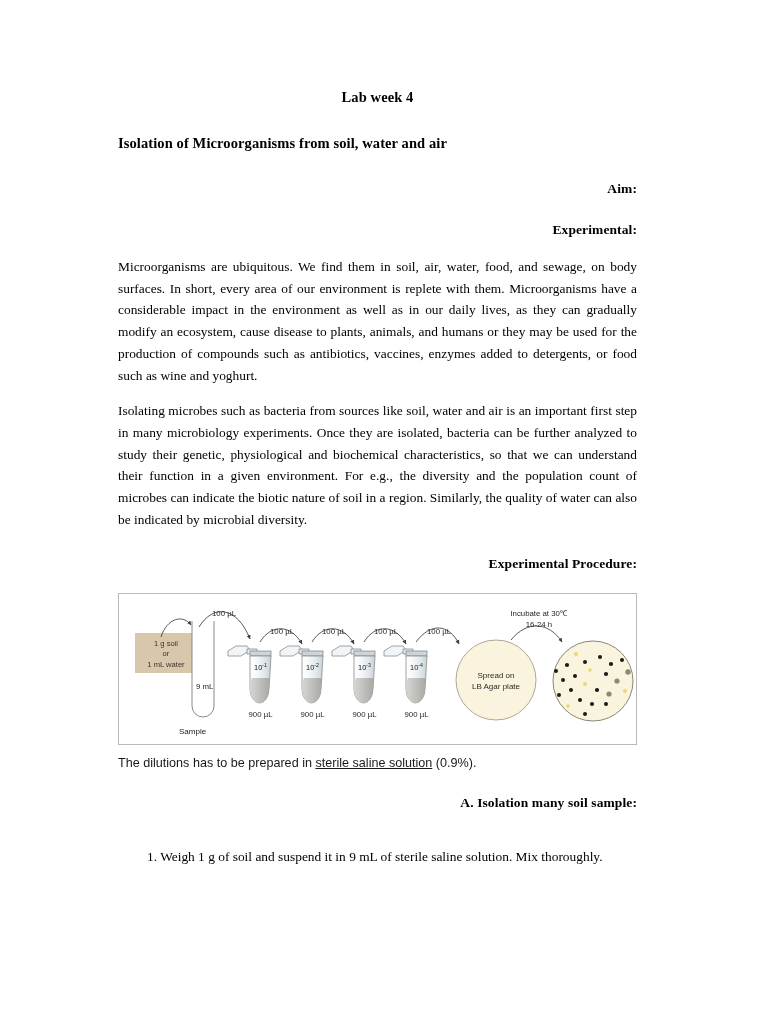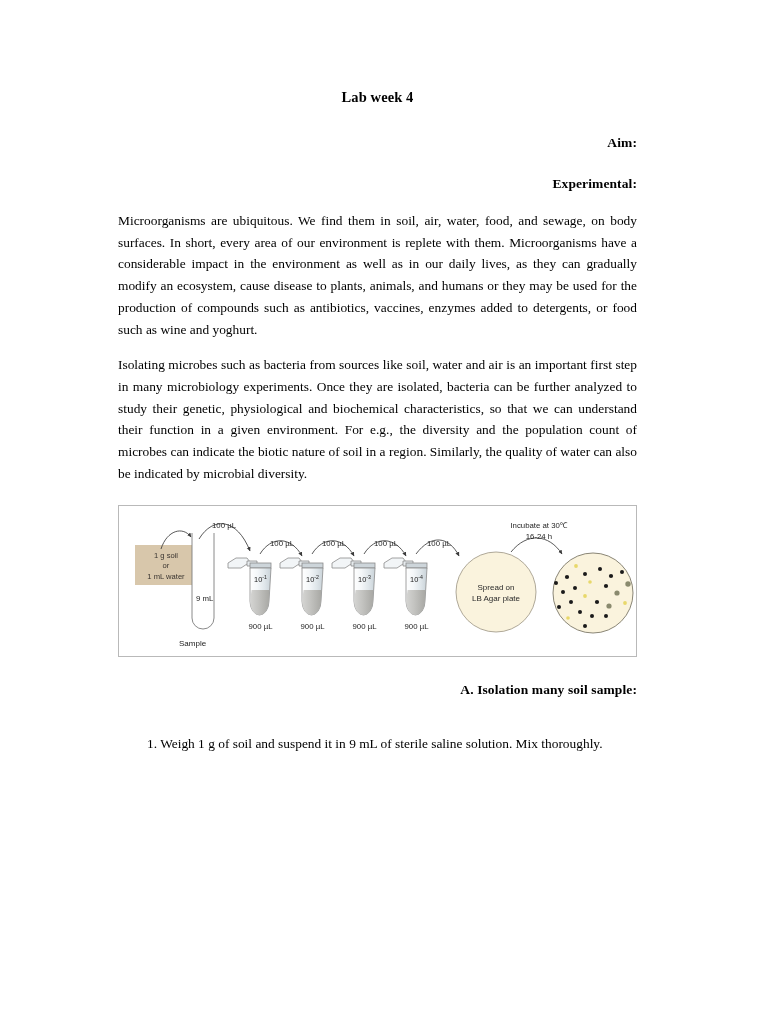--- a/index.html
+++ b/index.html
@@ -105,27 +105,29 @@
   .figure-box svg { display: block; }
 </style>
 </head>
 <body>
 
 <div class="page">
   <div class="content">
 
     <h1 class="doc-title">Lab week 4</h1>
 
+    <h2 class="subtitle">Isolation of Microorganisms from soil, water and air</h2>
 
     <h3 class="heading aim">Aim:</h3>
 
     <h3 class="heading intro">Experimental:</h3>
     <p class="body intro-1">Microorganisms are ubiquitous. We find them in soil, air, water, food, and sewage, on body surfaces. In short, every area of our environment is replete with them. Microorganisms have a considerable impact in the environment as well as in our daily lives, as they can gradually modify an ecosystem, cause disease to plants, animals, and humans or they may be used for the production of compounds such as antibiotics, vaccines, enzymes added to detergents, or food such as wine and yoghurt.</p>
     <p class="body intro-2">Isolating microbes such as bacteria from sources like soil, water and air is an important first step in many microbiology experiments. Once they are isolated, bacteria can be further analyzed to study their genetic, physiological and biochemical characteristics, so that we can understand their function in a given environment. For e.g., the diversity and the population count of microbes can indicate the biotic nature of soil in a region. Similarly, the quality of water can also be indicated by microbial diversity.</p>
 
+    <h3 class="heading exp">Experimental Procedure:</h3>
 
     <div class="figure-wrap">
       <div class="figure-box">
         <svg width="517" height="150" viewBox="0 0 517 150" xmlns="http://www.w3.org/2000/svg">
           <defs>
             <linearGradient id="tubeGrad" x1="0" y1="0" x2="1" y2="0">
               <stop offset="0%" stop-color="#ffffff"></stop>
               <stop offset="35%" stop-color="#f4f7f9"></stop>
               <stop offset="70%" stop-color="#dfe6ea"></stop>
               <stop offset="100%" stop-color="#c9d2d8"></stop>
@@ -255,18 +257,19 @@
               <circle cx="487" cy="110" r="2.0" fill="#1a1a1a"></circle>
               <circle cx="449" cy="112" r="1.8" fill="#e8d86a"></circle>
               <circle cx="466" cy="120" r="2.0" fill="#1a1a1a"></circle>
               <circle cx="437" cy="77" r="2.0" fill="#1a1a1a"></circle>
             </g>
           </g>
         </svg>
       </div>
     </div>
 
+    <p class="caption"><span>The dilutions has to be prepared in </span><u>sterile saline solution</u><span> (0.9%).</span></p>
 
     <h3 class="heading sectA">A. Isolation many soil sample:</h3>
     <p class="numbered">1. Weigh 1 g of soil and suspend it in 9 mL of sterile saline solution. Mix thoroughly.</p>
 
   </div>
 </div>
 
 </body></html>

